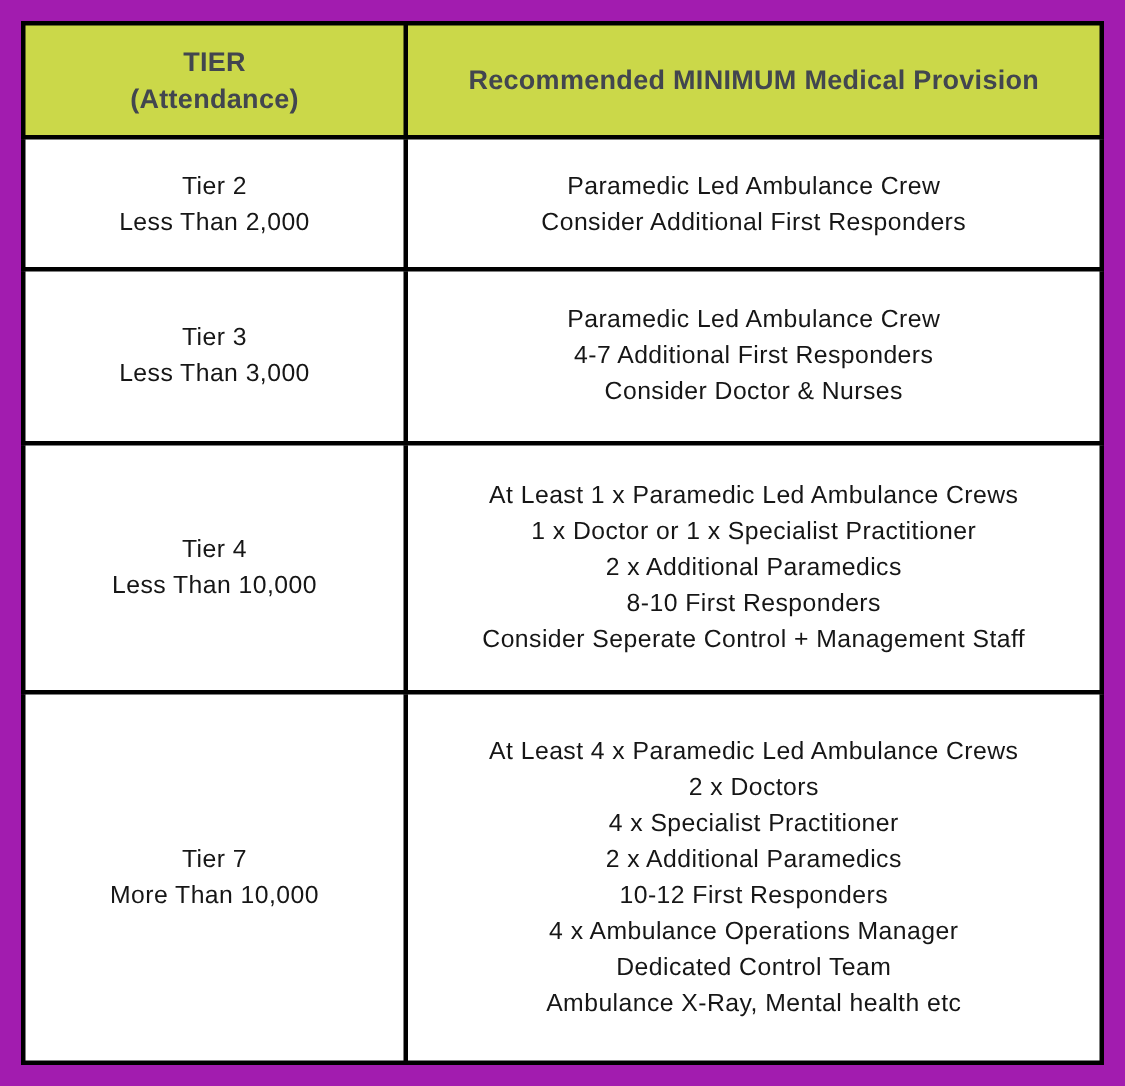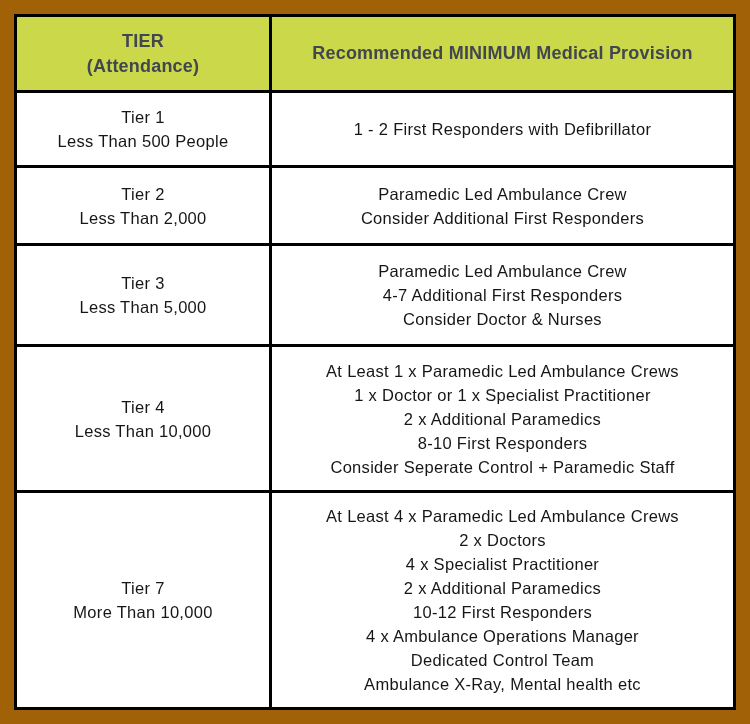--- a/index.html
+++ b/index.html
@@ -4,21 +4,21 @@
 <style>
   html, body {
     margin: 0;
     padding: 0;
     background: #ffffff;
     font-family: "Liberation Sans", "DejaVu Sans", sans-serif;
   }
   .page {
     width: 750px;
     height: 724px;
-    background: #a16207;
+    background: #a21caf;
     box-sizing: border-box;
     padding: 14px;
     overflow: hidden;
   }
   table.tier-table {
     width: 722px;
     height: 696px;
     border-collapse: collapse;
     table-layout: fixed;
   }
@@ -67,61 +67,52 @@
     <thead>
       <tr class="header-row">
         <th>
           <span class="line">TIER</span>
           <span class="line">(Attendance)</span>
         </th>
         <th>Recommended MINIMUM Medical Provision</th>
       </tr>
     </thead>
     <tbody>
-      <tr class="row-tier1">
-        <td>
-          <span class="line">Tier 1</span>
-          <span class="line">Less Than 500 People</span>
-        </td>
-        <td>
-          <span class="line">1 - 2 First Responders with Defibrillator</span>
-        </td>
-      </tr>
       <tr class="row-tier2">
         <td>
           <span class="line">Tier 2</span>
           <span class="line">Less Than 2,000</span>
         </td>
         <td>
           <span class="line">Paramedic Led Ambulance Crew</span>
           <span class="line">Consider Additional First Responders</span>
         </td>
       </tr>
       <tr class="row-tier3">
         <td>
           <span class="line">Tier 3</span>
-          <span class="line">Less Than 5,000</span>
+          <span class="line">Less Than 3,000</span>
         </td>
         <td>
           <span class="line">Paramedic Led Ambulance Crew</span>
           <span class="line">4-7 Additional First Responders</span>
           <span class="line">Consider Doctor &amp; Nurses</span>
         </td>
       </tr>
       <tr class="row-tier4">
         <td>
           <span class="line">Tier 4</span>
           <span class="line">Less Than 10,000</span>
         </td>
         <td>
           <span class="line">At Least 1 x Paramedic Led Ambulance Crews</span>
           <span class="line">1 x Doctor or 1 x Specialist Practitioner</span>
           <span class="line">2 x Additional Paramedics</span>
           <span class="line">8-10 First Responders</span>
-          <span class="line">Consider Seperate Control + Paramedic Staff</span>
+          <span class="line">Consider Seperate Control + Management Staff</span>
         </td>
       </tr>
       <tr class="row-tier5">
         <td>
           <span class="line">Tier 7</span>
           <span class="line">More Than 10,000</span>
         </td>
         <td>
           <span class="line">At Least 4 x Paramedic Led Ambulance Crews</span>
           <span class="line">2 x Doctors</span>

